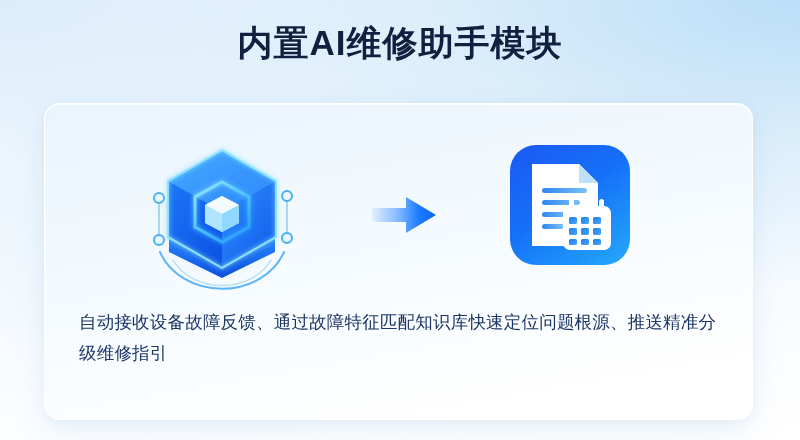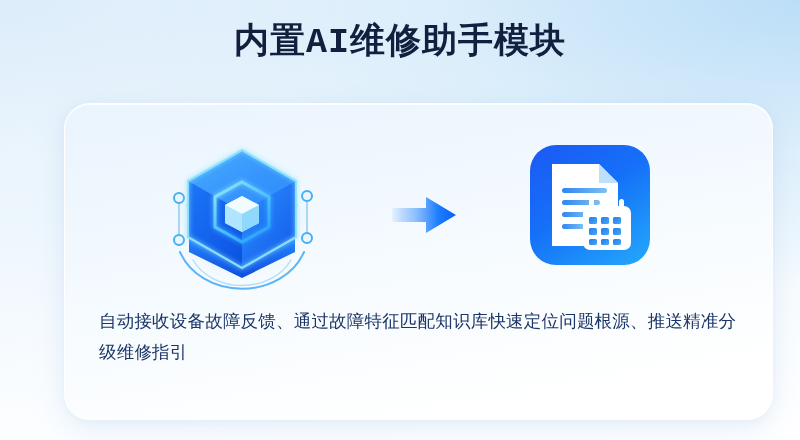--- a/index.html
+++ b/index.html
@@ -15,46 +15,45 @@
 
   #page {
     position: relative;
     width: 800px;
     height: 440px;
     background:
       radial-gradient(120% 90% at 100% 0%, rgba(185,221,247,0.95) 0%, rgba(208,233,250,0.55) 38%, rgba(255,255,255,0) 72%),
       radial-gradient(110% 80% at 0% 0%, rgba(219,236,250,0.9) 0%, rgba(236,246,253,0.5) 45%, rgba(255,255,255,0) 78%),
       linear-gradient(175deg, #e6f1fb 0%, #eaf4fc 30%, #f3f9fe 58%, #fbfdff 82%, #ffffff 100%);
     overflow: hidden;
-    font-family: Liberation Mono, monospace;
   }
 
   
   #title {
     position: absolute;
     left: 0;
     top: 20px;
     width: 800px;
     text-align: center;
     font-size: 35px;
     font-weight: 700;
     letter-spacing: 1px;
     color: #12203f;
     line-height: 46px;
     white-space: nowrap;
   }
 
   
   #card {
     position: absolute;
-    left: 64px;
+    left: 44px;
     top: 103px;
     width: 707px;
     height: 315px;
-    border-radius: 26px;
+    border-radius: 16px;
     background: linear-gradient(170deg, #eaf4fd 0%, #f0f8fe 28%, #f8fcff 58%, #ffffff 88%);
     border: 1px solid rgba(255,255,255,0.95);
     box-shadow:
       0 10px 30px rgba(135,178,220,0.18),
       0 2px 8px rgba(150,190,225,0.10),
       inset 0 1px 0 rgba(255,255,255,0.9);
     overflow: hidden;
   }
 
   

